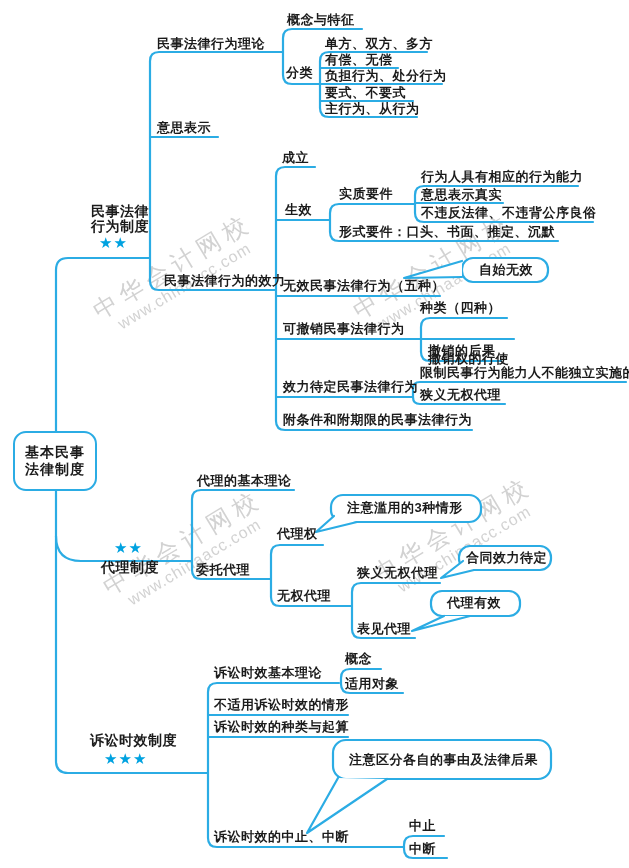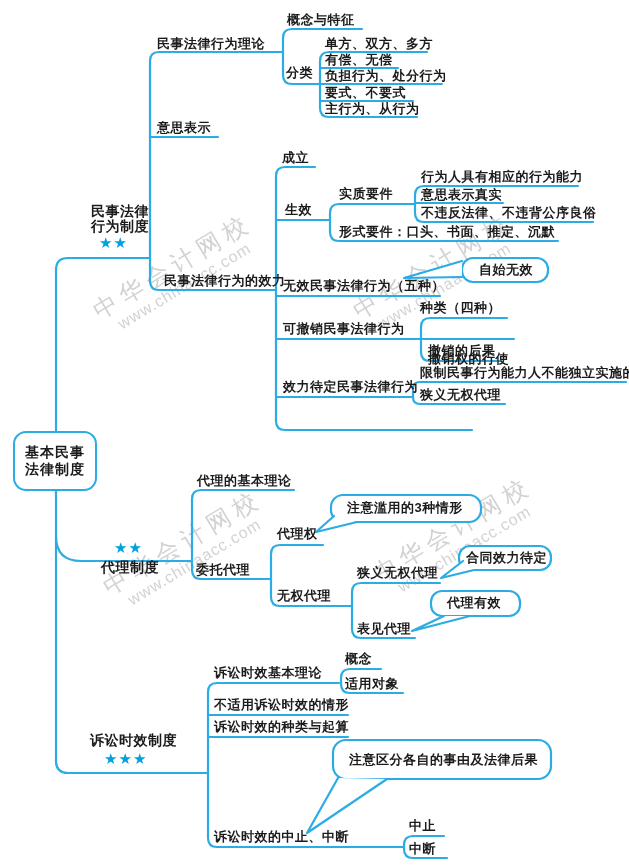--- a/index.html
+++ b/index.html
@@ -118,20 +118,21 @@
   <div class="lbl" style="left:421px;top:206px;">不违反法律、不违背公序良俗</div>
   <div class="lbl" style="left:283px;top:279px;">无效民事法律行为（五种）</div>
   <div class="lbl" style="left:479px;top:263px;">自始无效</div>
   <div class="lbl" style="left:283px;top:322px;">可撤销民事法律行为</div>
   <div class="lbl" style="left:420px;top:301px;">种类（四种）</div>
   <div class="lbl" style="left:428px;top:323px;margin-top:29px;">撤销权的行使</div>
   <div class="lbl" style="left:428px;top:344px;">撤销的后果</div>
   <div class="lbl" style="left:283px;top:380px;">效力待定民事法律行为</div>
   <div class="lbl" style="left:420px;top:366px;">限制民事行为能力人不能独立实施的</div>
   <div class="lbl" style="left:420px;top:388px;">狭义无权代理</div>
+  <div class="lbl" style="left:283px;top:413px;">附条件和附期限的民事法律行为</div>
 
   <div class="lbl big" style="left:101px;top:522px;margin-top:38px;">代理制度</div>
   <div class="stars" style="left:114px;top:540px;">★★</div>
   <div class="lbl" style="left:197px;top:474px;">代理的基本理论</div>
   <div class="lbl" style="left:196px;top:563px;">委托代理</div>
   <div class="lbl" style="left:277px;top:527px;">代理权</div>
   <div class="lbl" style="left:347px;top:501px;">注意滥用的3种情形</div>
   <div class="lbl" style="left:277px;top:589px;">无权代理</div>
   <div class="lbl" style="left:357px;top:566px;">狭义无权代理</div>
   <div class="lbl" style="left:466px;top:551px;">合同效力待定</div>

